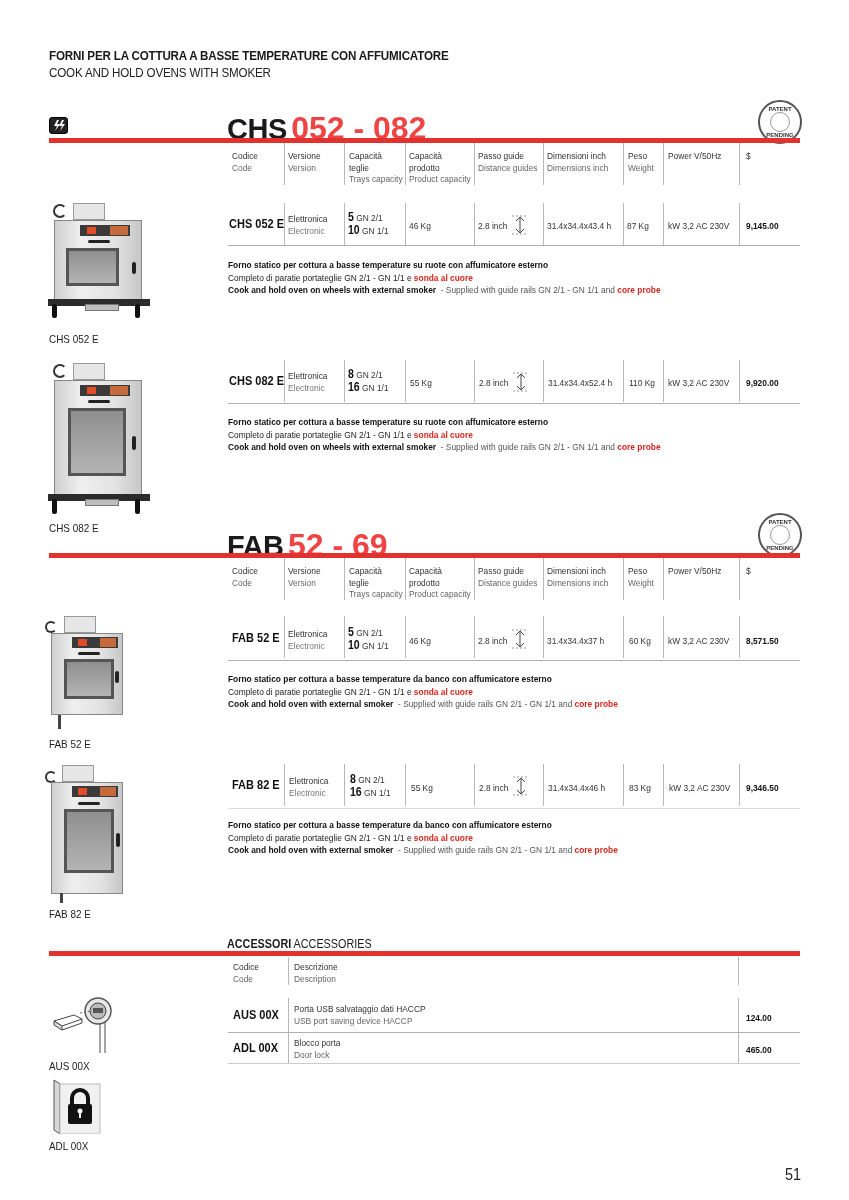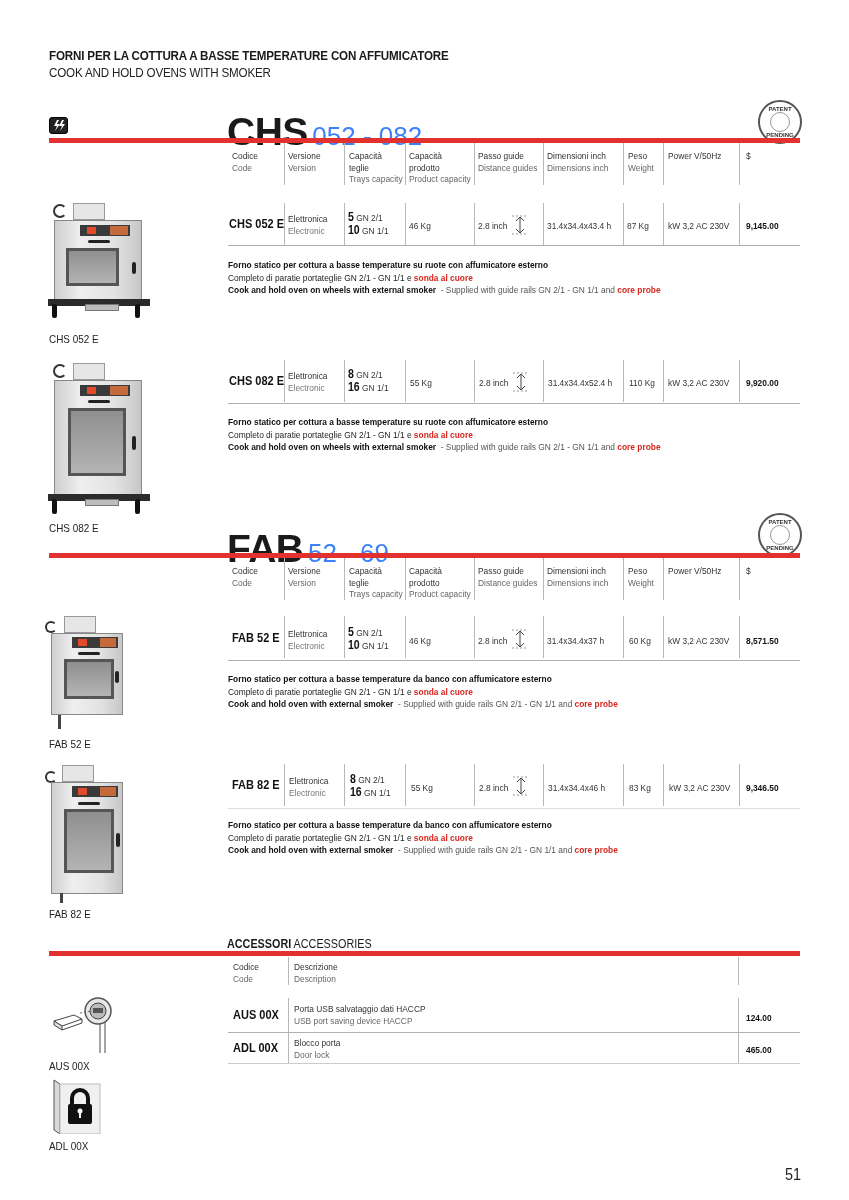--- a/index.html
+++ b/index.html
@@ -2,22 +2,22 @@
 <html><head>
 <meta charset="utf-8">
 <style>
   * { box-sizing: border-box; margin: 0; padding: 0; }
   body { width: 849px; height: 1200px; background: #ffffff; font-family: "Liberation Sans", sans-serif; color: #1a1a1a; position: relative; overflow: hidden; }
   .abs { position: absolute; }
   .page-title { left: 49px; top: 48px; font-size: 13.5px; font-weight: bold; letter-spacing: -0.2px; transform: scaleX(0.86); transform-origin: left top; white-space: nowrap; }
   .page-subtitle { left: 49px; top: 65px; font-size: 13.5px; letter-spacing: -0.2px; transform: scaleX(0.86); transform-origin: left top; white-space: nowrap; color: #222; }
   .redbar { height: 5px; background: #e2322f; left: 49px; width: 751px; }
   .section-title { left: 227px; white-space: nowrap; }
-  .section-title .bold { font-weight: bold; font-size: 39px; letter-spacing: -0.5px; }
-  .section-title .light { font-size: 26px; font-weight: normal; color: #3b82f6; }
+  .section-title .bold { font-weight: bold; font-size: 29px; letter-spacing: -0.5px; }
+  .section-title .light { font-size: 32px; font-weight: bold; color: #ef4444; }
   .patent { width: 44px; height: 44px; border-radius: 50%; border: 2px solid #555; background: #fff; }
   .patent .inner { position: absolute; left: 10px; top: 10px; width: 20px; height: 20px; border-radius: 50%; border: 1px solid #999; }
   .patent .txt { position: absolute; font-size: 6px; font-weight: bold; color: #333; width: 100%; text-align: center; }
 
   .hdr-cell { position: absolute; font-size: 9.5px; line-height: 11.5px; color: #333; transform: scaleX(0.88); transform-origin: left top; white-space: nowrap; }
   .hdr-cell .en { color: #666; }
   .vline { position: absolute; width: 1px; background: #b8b8b8; }
   .hline { position: absolute; height: 1px; background: #b0b0b0; }
   .cell { position: absolute; font-size: 9.5px; line-height: 11.5px; color: #333; white-space: nowrap; transform: scaleX(0.88); transform-origin: left top; }
   .code { font-weight: bold; font-size: 12.5px; color: #111; }

